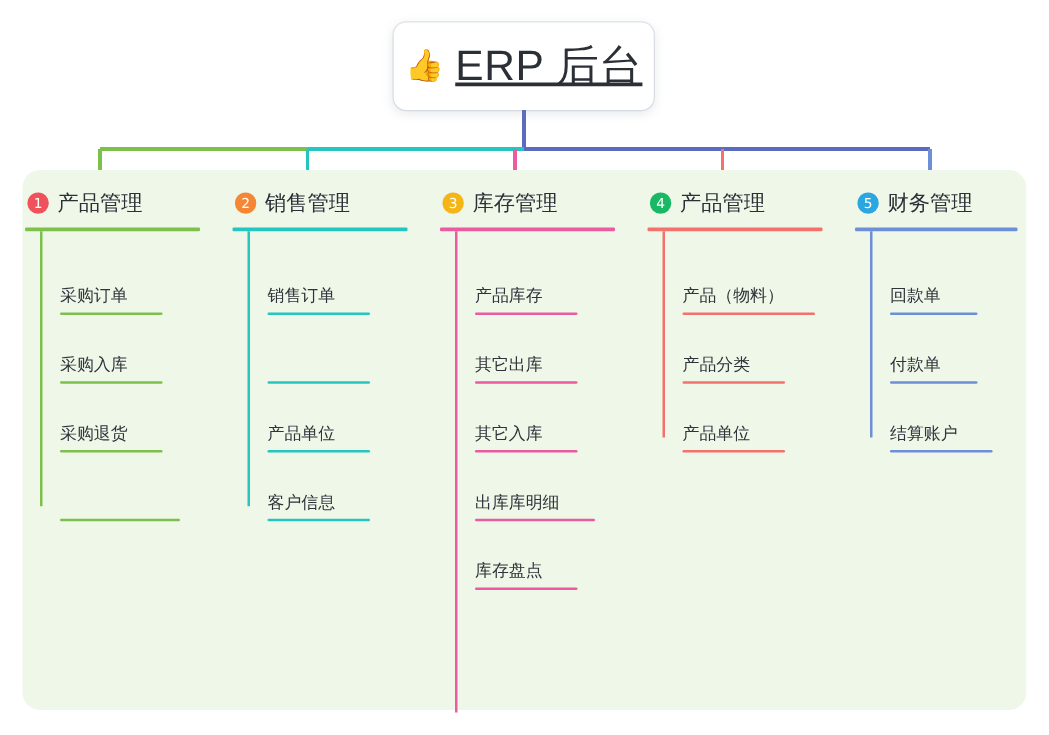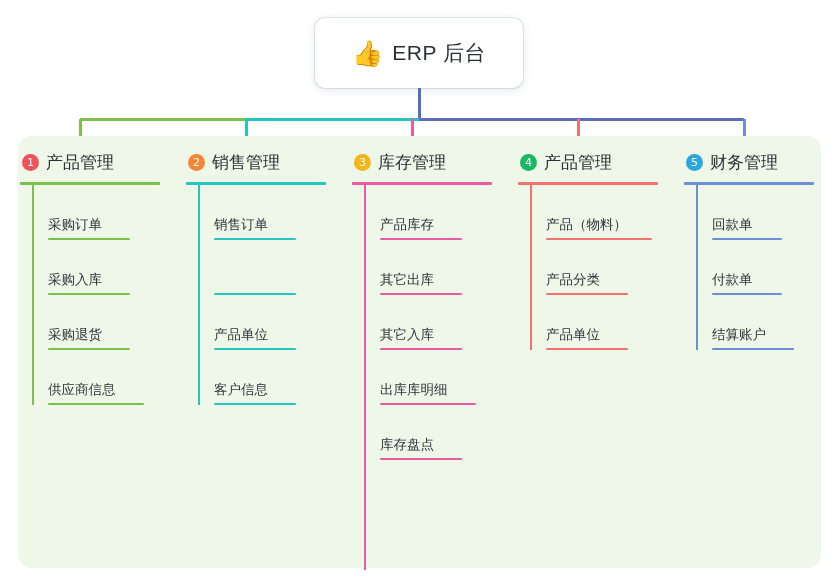--- a/index.html
+++ b/index.html
@@ -31,24 +31,25 @@
     align-items: center;
     justify-content: center;
     gap: 9px;
   }
   .root-emoji {
     font-size: 25px;
     line-height: 1;
     display: inline-block;
   }
   .root-title {
-    font-size: 21px;
+    font-size: 34px;
     color: #2b2f36;
     letter-spacing: 0.5px;
     white-space: nowrap;
+    text-decoration: underline;
   }
 
   
   #connectors {
     position: absolute;
     left: 0; top: 0;
     width: 839px;
     height: 588px;
     pointer-events: none;
   }
@@ -93,21 +94,21 @@
     white-space: nowrap;
   }
   .head-rule {
     height: 3px;
     border-radius: 1px;
     margin-top: 3px;
   }
 
   .items {
     position: relative;
-    padding-top: 0;
+    padding-top: 12px;
   }
   .spine {
     position: absolute;
     left: 12px;
     top: 0;
     width: 2px;
   }
   .item {
     position: relative;
     height: 55px;
@@ -166,21 +167,20 @@
           </div>
           <div class="item">
             <div class="item-label">采购入库</div>
             <div class="item-rule" style="background: rgb(126, 192, 76); width: 82px;"></div>
           </div>
           <div class="item">
             <div class="item-label">采购退货</div>
             <div class="item-rule" style="background: rgb(126, 192, 76); width: 82px;"></div>
           </div>
           <div class="item">
-            <div class="item-label">供应商信息</div>
             <div class="item-rule" style="background: rgb(126, 192, 76); width: 96px;"></div>
           </div>
         </div>
       </div>
       <div class="col" style="left: 186px; top: 145px; width: 150px;">
         <div class="col-head">
           <span class="badge" style="background: rgb(245, 134, 52);">2</span>
           <span class="col-title">销售管理</span>
         </div>
         <div class="head-rule" style="background: rgb(37, 198, 192); width: 140px;"></div>

